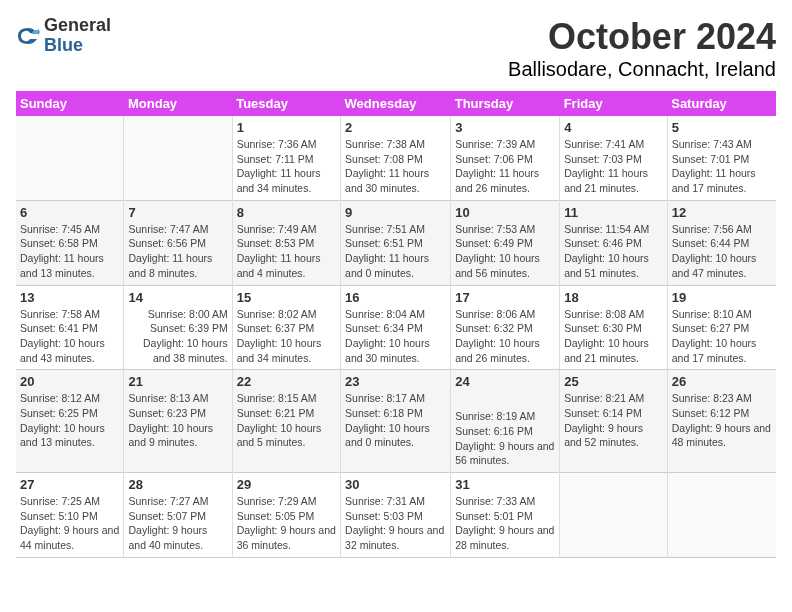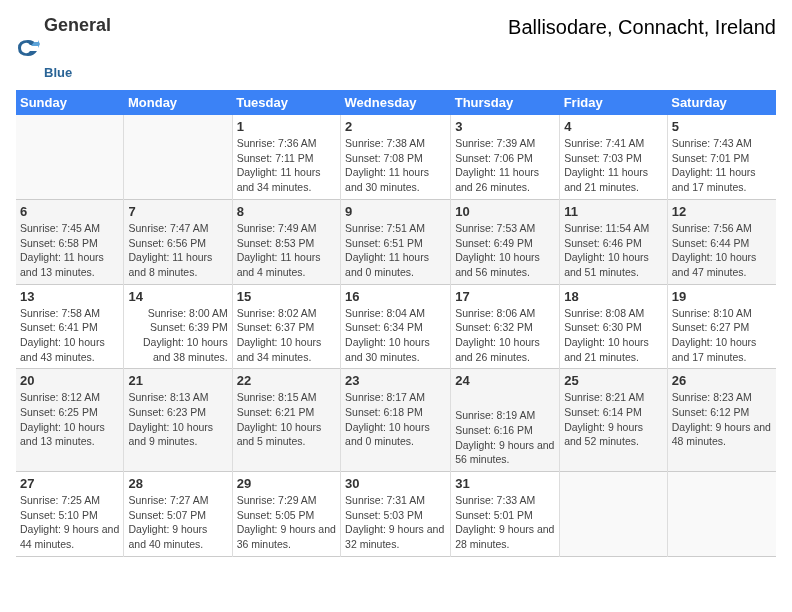--- a/index.html
+++ b/index.html
@@ -24,24 +24,23 @@
       display: flex;
       flex-direction: column;
       line-height: 1.1;
     }
     .logo-general {
       font-size: 18px;
       font-weight: bold;
       color: #333;
     }
     .logo-blue {
-      font-size: 13px;
+      font-size: 18px;
       font-weight: bold;
       color: #2a6496;
-      margin-top: 30px;
     }
     .logo-icon {
       width: 24px;
       height: 24px;
       margin-right: 4px;
     }
     .title-block {
       text-align: right;
     }
     .month-title {
@@ -52,21 +51,21 @@
     .subtitle {
       font-size: 20px;
       color: #000000;
     }
     table {
       width: 100%;
       border-collapse: collapse;
       font-size: 11px;
     }
     thead tr th {
-      background-color: #3b82f6;
+      background-color: #d946ef;
       color: #fff;
       padding: 5px 4px;
       text-align: left;
       font-size: 13px;
       font-weight: bold;
     }
     tbody tr {
       border-bottom: 1px solid #ccc;
     }
     tbody tr:nth-child(odd) {
@@ -109,20 +108,21 @@
     <svg class="logo-icon" viewBox="0 0 24 24">
       <path d="M2 12 Q2 4 12 4 Q18 4 21 9 L14 9 Q12 6 9 7 Q5 8 5 12 Q5 16 9 17 Q12 18 14 15 L21 15 Q18 20 12 20 Q2 20 2 12Z" fill="#2a6496"></path>
       <path d="M18 6 L22 6 L22 4 L24 8 L22 12 L22 10 L15 10 Z" fill="#5ba3d9"></path>
     </svg>
     <div class="logo-text">
       <span class="logo-general">General</span>
       <span class="logo-blue">Blue</span>
     </div>
   </div>
   <div class="title-block">
+    <div class="month-title">October 2024</div>
     <div class="subtitle">Ballisodare, Connacht, Ireland</div>
   </div>
 </div>
 
 <table>
   <thead>
     <tr>
     <th>Sunday</th>
         <th>Monday</th>
         <th>Tuesday</th>

